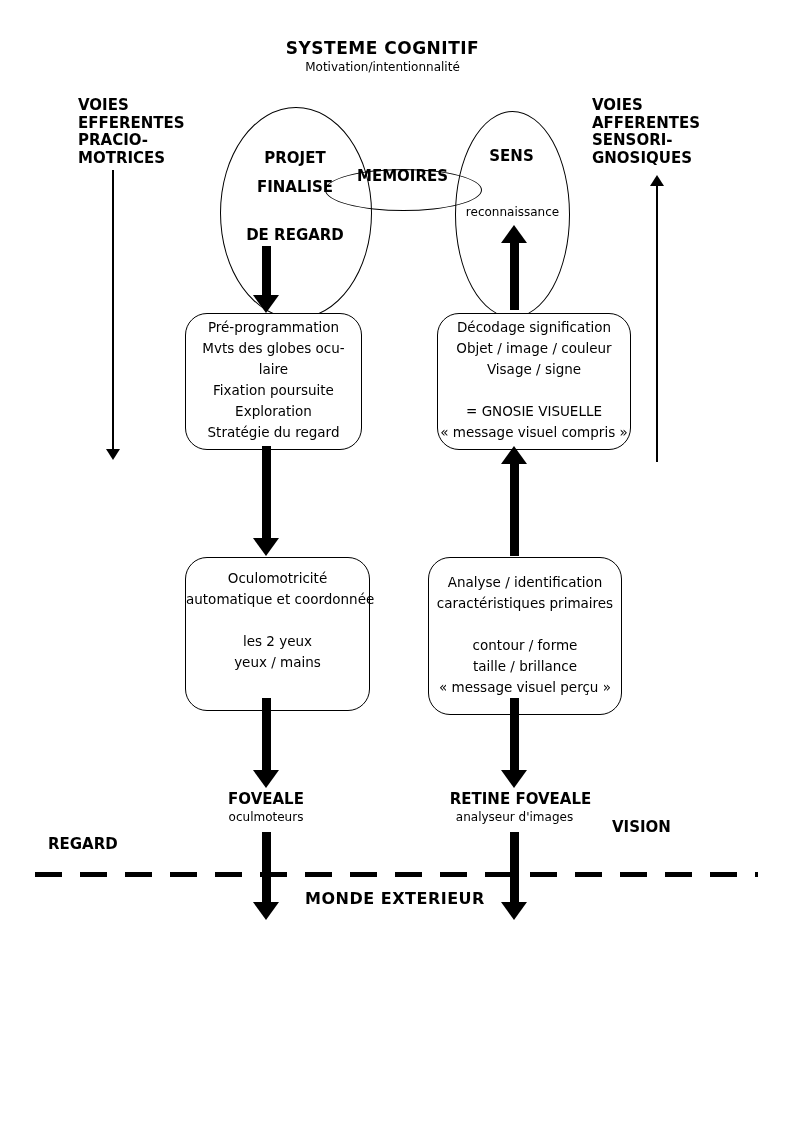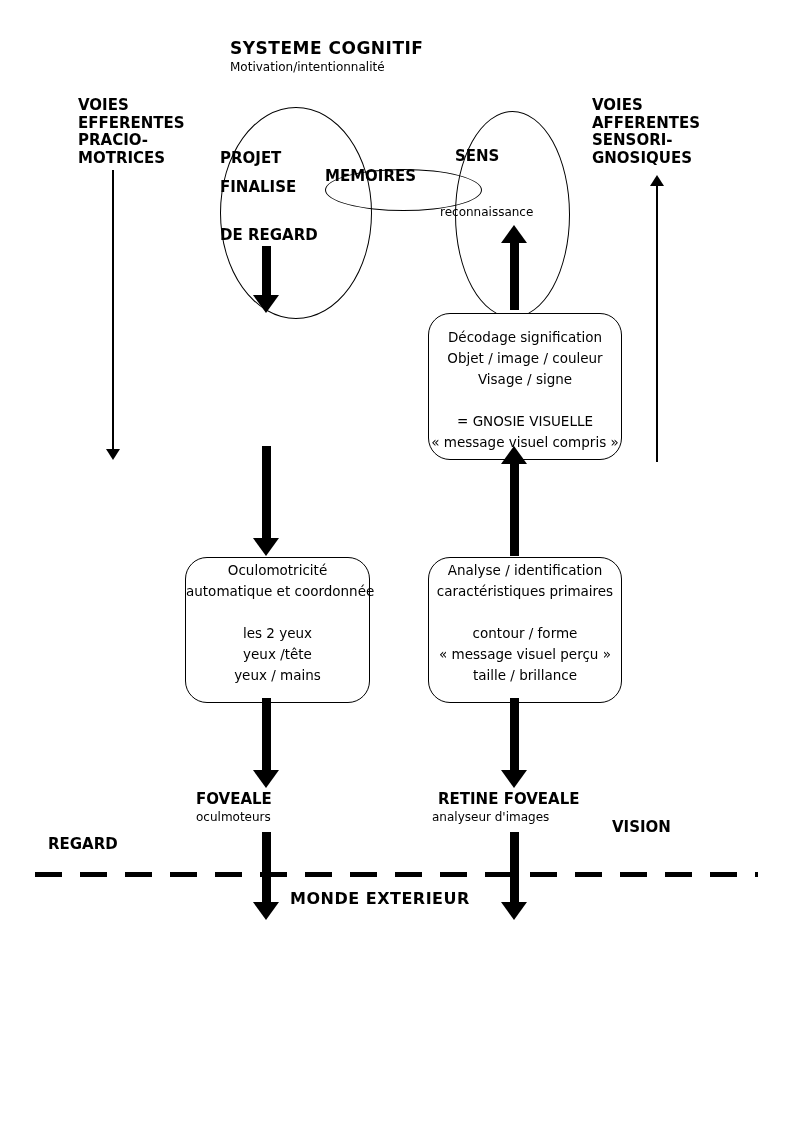--- a/index.html
+++ b/index.html
@@ -2,21 +2,21 @@
 <html><head>
 <meta charset="utf-8">
 <style>
   html,body { margin:0; padding:0; background:#ffffff; }
   .page {
     position:relative; width:793px; height:1122px; background:#ffffff;
     font-family:"DejaVu Sans","Liberation Sans",sans-serif; color:#000;
     overflow:hidden;
   }
   .abs { position:absolute; }
-  .ctr { }
+  .ctr { text-align:center; }
   .bold { font-weight:bold; }
   .t17 { font-size:17px; line-height:20px; }
   .t15 { font-size:15px; line-height:17.5px; }
   .t14 { font-size:12px; line-height:19px; }
 
   .ellipse { position:absolute; border:1.5px solid #000; border-radius:50%; background:transparent; }
   .rbox { position:absolute; border:1.5px solid #000; border-radius:22px; background:#fff; }
   .rbox .bline { height:21px; font-size:13.5px; text-align:center; white-space:nowrap; }
 
   .varrow { position:absolute; }
@@ -84,55 +84,62 @@
 
   <div class="varrow thick down" style="left:253px; top:246px; height:67px;">
     <div class="shaft"></div>
     <div class="head"></div>
   </div>
   <div class="varrow thick up" style="left:501px; top:225px; height:85px;">
     <div class="shaft"></div>
     <div class="head"></div>
   </div>
 
+  <div class="rbox" style="left:185px; top:313px; width:175px; height:130px; padding-top:5px;">
+    <div class="bline">Pré-programmation</div>
+    <div class="bline">Mvts des globes ocu-</div>
+    <div class="bline">laire</div>
+    <div class="bline">Fixation poursuite</div>
+    <div class="bline">Exploration</div>
+    <div class="bline">Stratégie du regard</div>
+  </div>
 
-  <div class="rbox" style="left:428px; top:313px; width:192px; height:130px; padding-top:15px;">
+  <div class="rbox" style="left:437px; top:313px; width:192px; height:130px; padding-top:5px;">
     <div class="bline">Décodage signification</div>
     <div class="bline">Objet / image / couleur</div>
     <div class="bline">Visage / signe</div>
     <div class="bline"></div>
     <div class="bline">= GNOSIE VISUELLE</div>
     <div class="bline">« message visuel compris »</div>
   </div>
 
   <div class="varrow thick down" style="left:253px; top:446px; height:110px;">
     <div class="shaft"></div>
     <div class="head"></div>
   </div>
   <div class="varrow thick up" style="left:501px; top:446px; height:110px;">
     <div class="shaft"></div>
     <div class="head"></div>
   </div>
 
-  <div class="rbox" style="left:185px; top:557px; width:183px; height:140px; padding-top:4px;">
+  <div class="rbox" style="left:185px; top:557px; width:183px; height:140px; padding-top:12px;">
     <div class="bline">Oculomotricité</div>
     <div class="bline">automatique et coordonnée</div>
     <div class="bline"></div>
     <div class="bline">les 2 yeux</div>
-    <div class="bline">yeux /tête</div>
     <div class="bline">yeux / mains</div>
   </div>
 
-  <div class="rbox" style="left:428px; top:557px; width:192px; height:140px; padding-top:4px;">
+  <div class="rbox" style="left:428px; top:557px; width:192px; height:140px; padding-top:16px;">
     <div class="bline">Analyse / identification</div>
     <div class="bline">caractéristiques primaires</div>
     <div class="bline"></div>
     <div class="bline">contour / forme</div>
+    <div class="bline">taille / brillance</div>
     <div class="bline">« message visuel perçu »</div>
-    <div class="bline">taille / brillance</div>
   </div>
 
   <div class="varrow thick down" style="left:253px; top:698px; height:90px;">
     <div class="shaft"></div>
     <div class="head"></div>
   </div>
   <div class="varrow thick down" style="left:501px; top:698px; height:90px;">
     <div class="shaft"></div>
     <div class="head"></div>
   </div>

